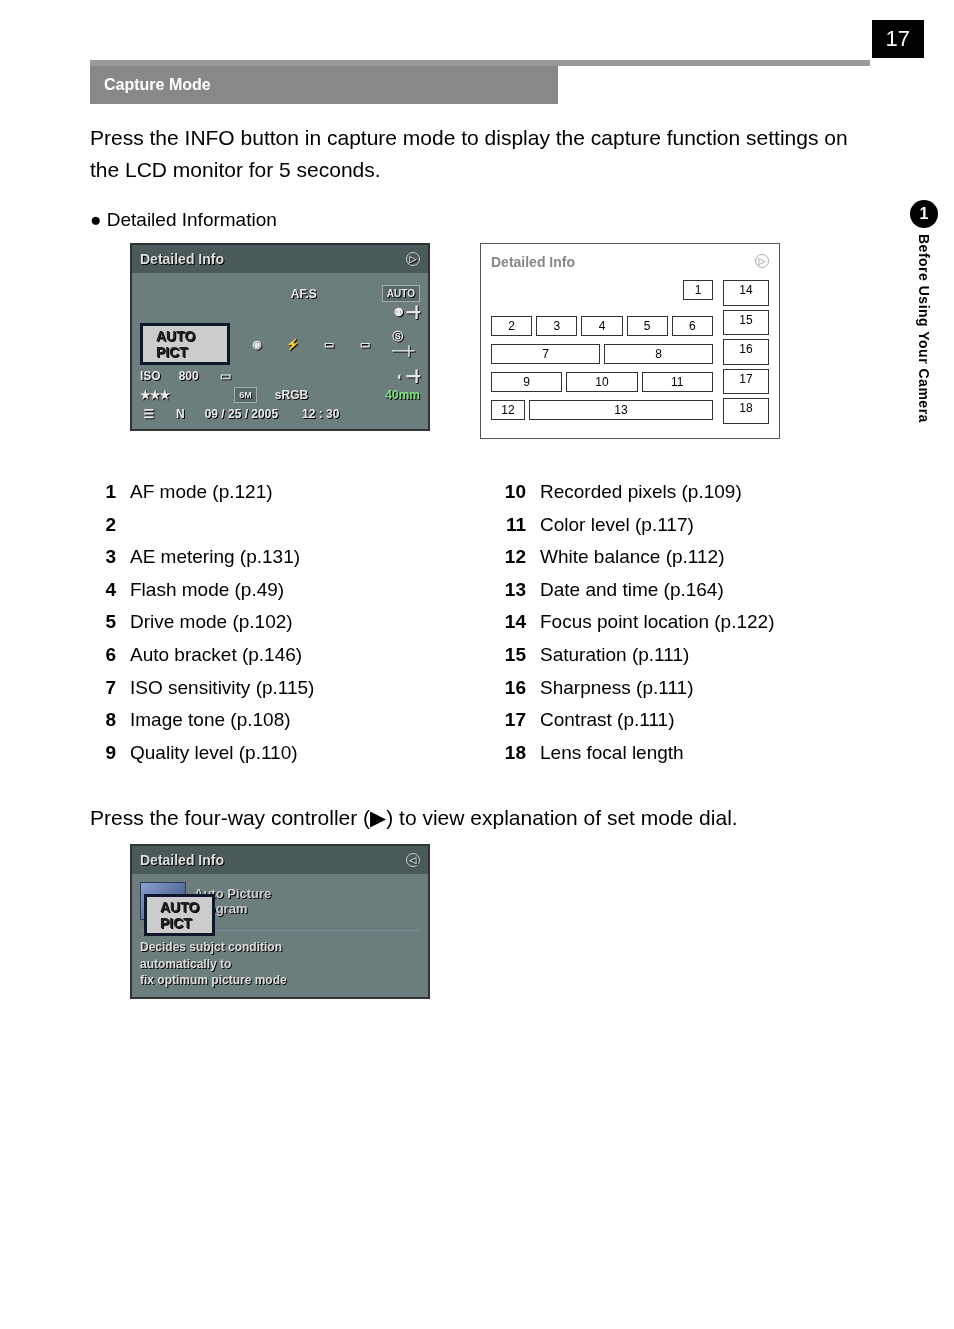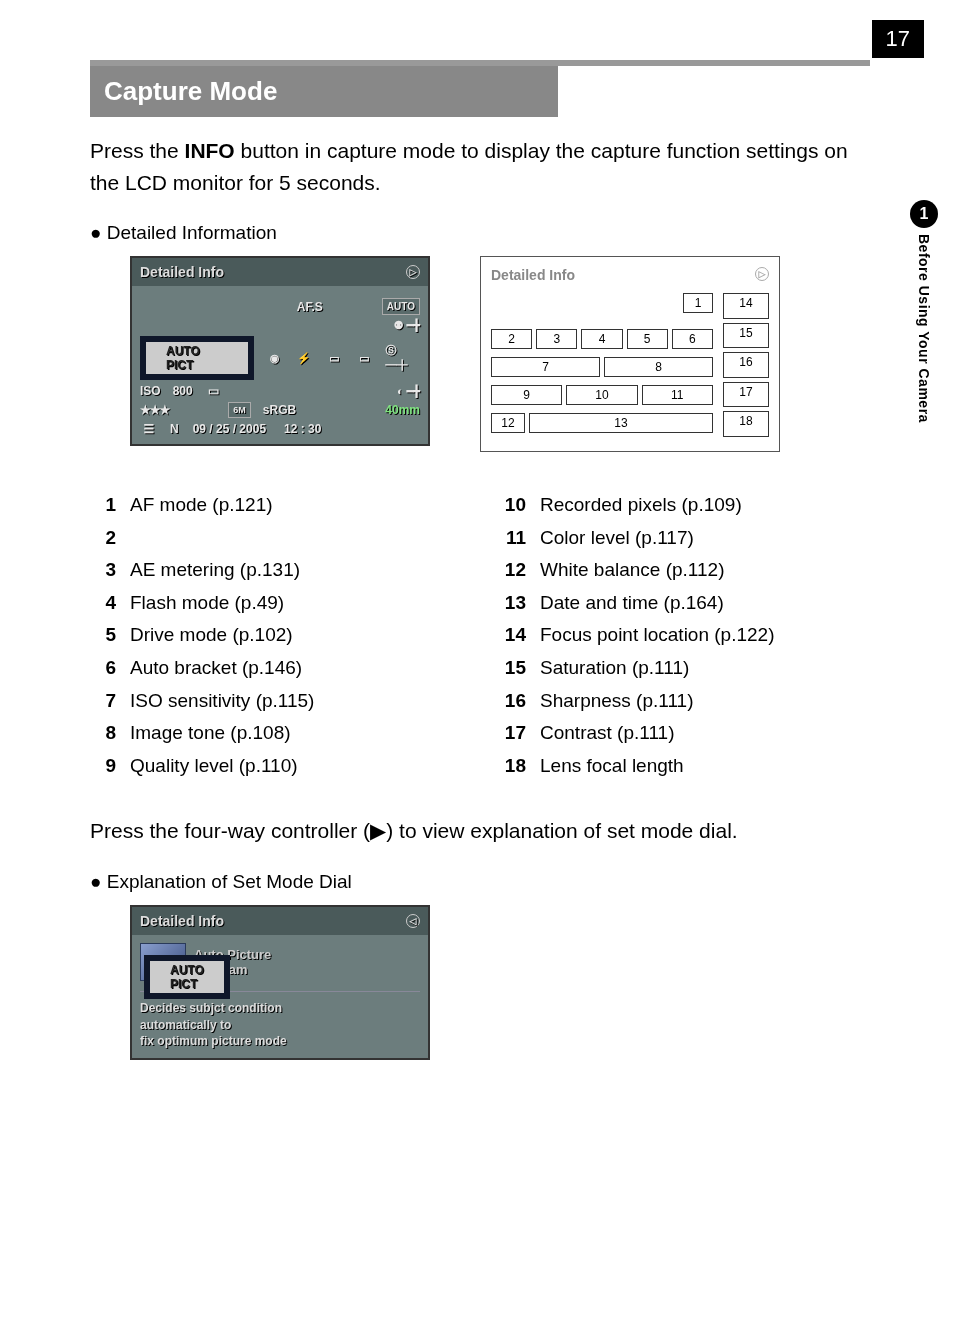--- a/index.html
+++ b/index.html
@@ -57,30 +57,30 @@
   }
   .top-rule {
     height: 6px;
     background: #999;
     margin-bottom: 0;
   }
   .section-header {
     background: #888;
     color: #fff;
     font-weight: bold;
-    font-size: 26px;
+    font-size: 16px;
     padding: 10px 14px;
     width: 60%;
   }
   .body-text {
     font-size: 21px;
     line-height: 1.5;
     margin-top: 18px;
   }
-  .body-text .bold { font-weight: bold; }
+  .body-text .bold { font-weight: normal; }
   .bullet-heading {
     font-size: 19px;
     font-weight: normal;
     margin-top: 24px;
     margin-bottom: 12px;
   }
   .bullet-heading::before { content: "● "; }
   .screens-row {
     display: flex;
     gap: 50px;
@@ -102,21 +102,21 @@
     padding: 6px 8px;
     font-weight: bold;
     font-size: 14px;
     display:flex;
     justify-content: space-between;
     align-items: center;
     text-shadow: 1px 1px 0 #000;
     color:#ddd;
   }
   .lcd-body { padding: 8px; font-weight:bold; }
-  .lcd-row { display:flex; align-items:center; gap:12px; margin-top:4px; text-shadow: 1px 1px 0 #000; }
+  .lcd-row { display:flex; align-items:center; gap:18px; margin-top:4px; text-shadow: 1px 1px 0 #000; }
   .lcd-right { margin-left:auto; }
   .afs-box {
     border:1px solid #aaa; padding:2px 4px; font-size:10px; background:#5a6b6b;margin-left:47px;
   }
   .stars { letter-spacing:-1px; }
   .lcd-icon {
     display:inline-block;
     min-width:18px;
     text-align:center;
   }
@@ -187,21 +187,21 @@
   .lcd2-body { padding:8px; font-weight:bold; text-shadow:1px 1px 0 #000; color:#ccc;}
   .lcd2-mode {
     display:flex; align-items:center; gap:8px; margin-bottom:10px;
   }
   .lcd2-mode .tile {
     width:46px;height:38px;
     background:linear-gradient(135deg,#8a9fcf 0%, #3b4f7f 100%);
     border:1px solid #2a3a5a;
   }
   .autopict-chip{
-    background:#ccc;color:#222;font-size:12px;padding:2px 20px;border:6px solid #0f172a;
+    background:#ccc;color:#222;font-size:14px;padding:2px 13px;border:3px solid #0f172a;
   }
   .lcd2-desc {
     border-top:1px solid #889;
     padding-top:8px;
     font-size:12px;
     line-height:1.4;
     color:#ddd;
   }
   .green-ss { color:#7fe37f; }
 </style>
@@ -387,21 +387,20 @@
           <span class="num">18</span>
           <span>Lens focal length</span>
         </div>
     </div>
   </div>
 
   <p class="body-text" style="margin-top:30px;">
     <span>Press the four-way controller (</span><span>▶</span><span>) to view explanation of set mode dial.</span>
   </p>
 
-  <div class="bullet-heading">Explanation of Set Mode Dial</div>
 
   <div class="lcd2">
     <div class="lcd2-title">
       <span>Detailed Info</span>
       <span style="border:1px solid #ccc;border-radius:50%;width:14px;height:14px;display:inline-flex;align-items:center;justify-content:center;font-size:9px;">◁</span>
     </div>
     <div class="lcd2-body">
       <div class="lcd2-mode">
         <div style="position:relative;">
           <div class="tile"></div>

